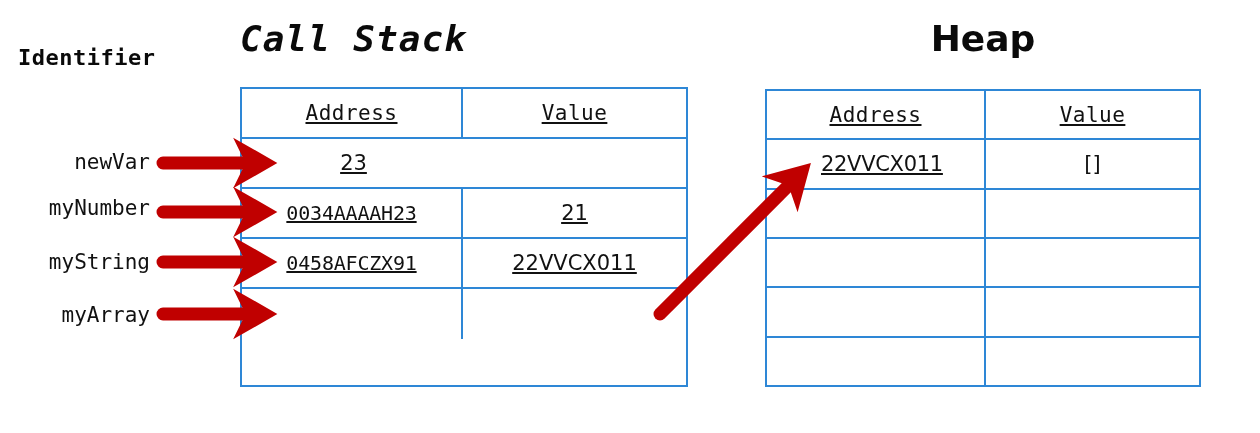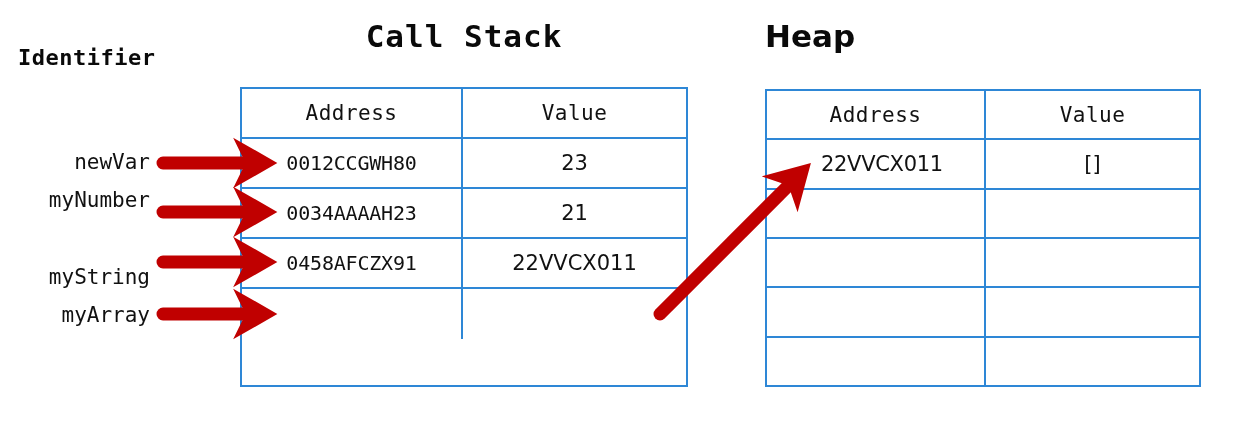--- a/index.html
+++ b/index.html
@@ -26,29 +26,30 @@
     position: absolute;
     font-family: "DejaVu Sans Mono", monospace;
     font-weight: bold;
     color: #0a0a0a;
     white-space: nowrap;
   }
   #title-call-stack {
     left: 240px;
     top: 18px;
     width: 448px;
-    text-align: center;
-    font-size: 31px;
+    font-size: 36px;
     letter-spacing: 1px;
+    font-style: italic;
   }
   #title-heap {
     left: 765px;
     top: 18px;
     width: 436px;
-    font-size: 31px;
+    text-align: center;
+    font-size: 36px;
     font-family: "DejaVu Sans", sans-serif;
     letter-spacing: 0px;
   }
   #label-identifier {
     left: 18px;
     top: 45px;
     font-size: 22px;
     font-weight: bold;
     letter-spacing: 0.5px;
   }
@@ -83,20 +84,21 @@
   .row:last-child { border-bottom: none; }
 
   .cell {
     box-sizing: border-box;
     display: flex;
     align-items: center;
     justify-content: center;
     font-size: 21px;
     color: #111111;
     white-space: nowrap;
+    text-decoration: underline;
   }
   .cell.addr {
     border-right: 2px solid #2e87d6;
   }
   #table-call-stack .cell.addr { width: 221px; }
   #table-call-stack .cell.val  { width: 223px; }
   #table-heap .cell.addr { width: 219px; }
   #table-heap .cell.val  { width: 213px; }
 
   .cell.head {
@@ -127,22 +129,22 @@
     position: absolute;
     font-family: "DejaVu Sans Mono", monospace;
     font-size: 21px;
     color: #111111;
     text-align: right;
     width: 140px;
     left: 10px;
     white-space: nowrap;
   }
   #ident-0 { top: 150px; }
-  #ident-1 { top: 188px; }
-  #ident-2 { top: 250px; margin-top: 15px; }
+  #ident-1 { top: 196px; }
+  #ident-2 { top: 250px; }
   #ident-3 { top: 303px; }
 
   
   #arrow-layer {
     position: absolute;
     inset: 0;
     pointer-events: none;
   }
 </style>
 </head>
@@ -158,21 +160,20 @@
   <div class="ident" id="ident-1">myNumber</div>
   <div class="ident" id="ident-2">myString</div>
   <div class="ident" id="ident-3">myArray</div>
 
   <div class="table" id="table-call-stack">
     <div class="row head-row">
       <div class="cell addr head">Address</div>
       <div class="cell val head">Value</div>
     </div>
     <div class="row data">
-      <div class="cell addr mono">0012CCGWH80</div>
       <div class="cell val sans">23</div>
     </div>
     <div class="row data">
       <div class="cell addr mono">0034AAAAH23</div>
       <div class="cell val sans">21</div>
     </div>
     <div class="row data">
       <div class="cell addr mono">0458AFCZX91</div>
       <div class="cell val sans">22VVCX011</div>
     </div>

